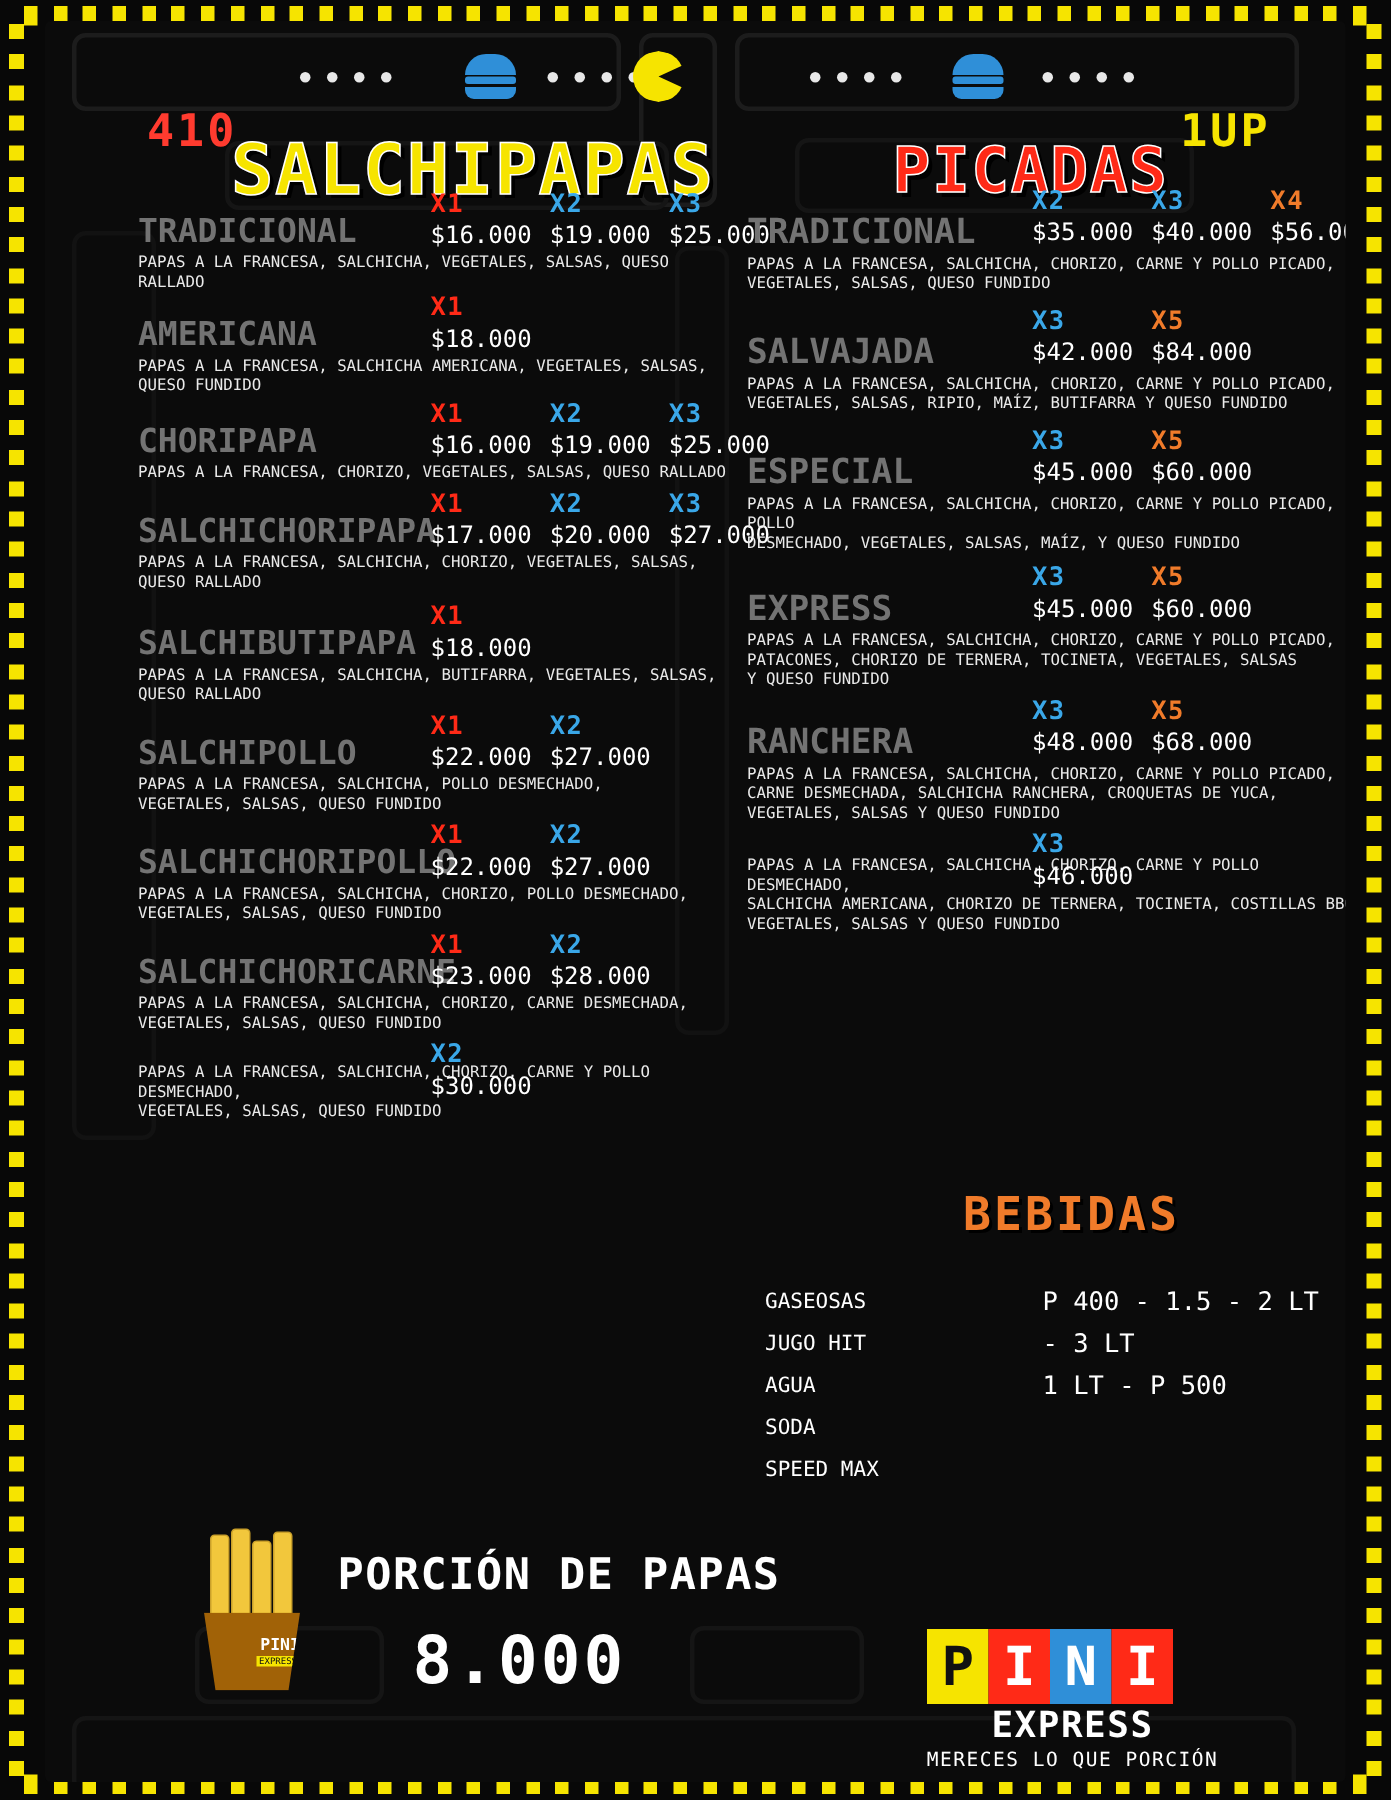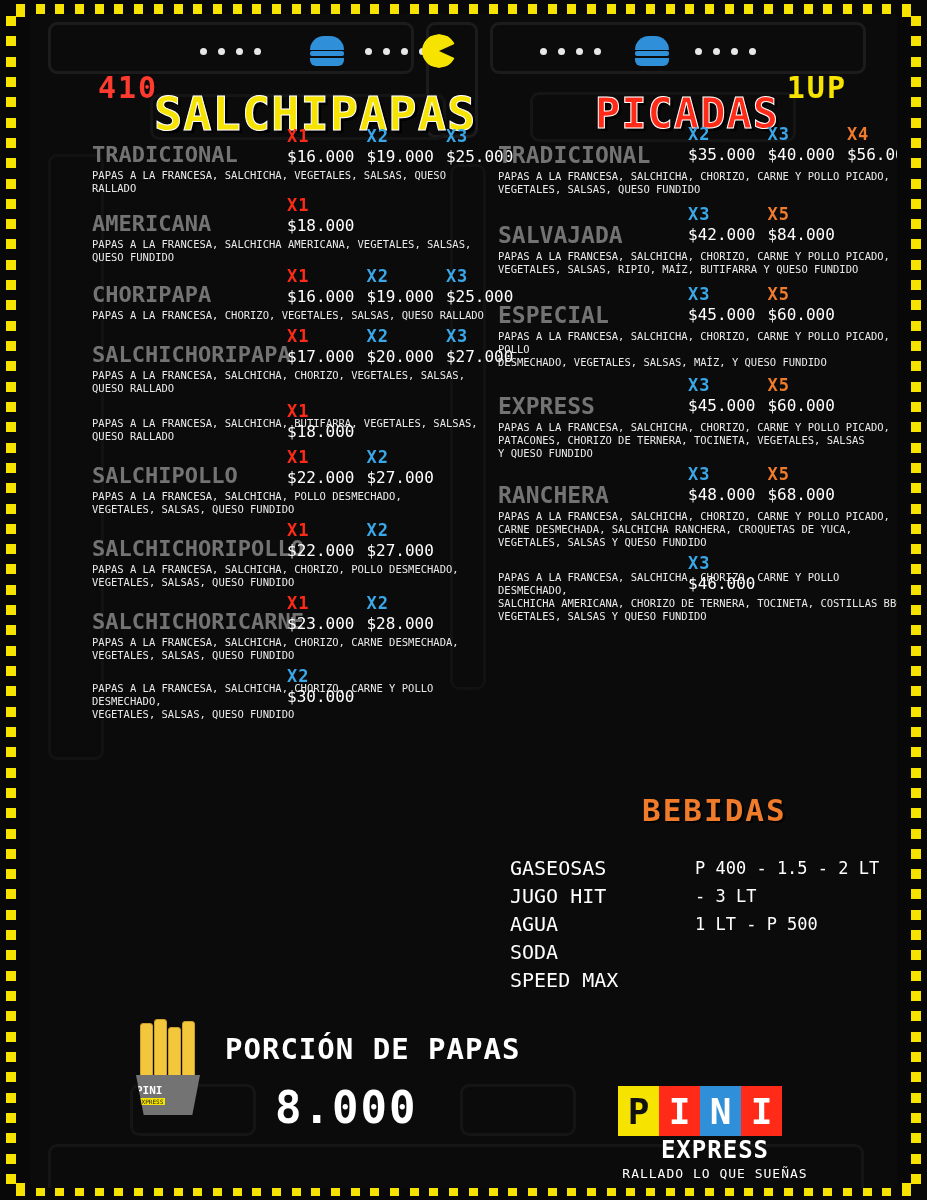--- a/index.html
+++ b/index.html
@@ -158,21 +158,21 @@
   .bebidas-title{
     position:absolute;left:612px;top:778px;
     font-family:"DejaVu Sans Mono", monospace;
     font-size:31px;font-weight:bold;color:#f07b2a;
     letter-spacing:2px;
     text-shadow:2px 2px 0 #000;
   }
   .bebidas-list{
     position:absolute;left:480px;top:840px;
     font-family:"DejaVu Sans Mono", monospace;
-    font-size:20px;line-height:28px;
+    font-size:14px;line-height:28px;
     color:#fff;
     letter-spacing:0px;
   }
   .bebidas-sizes{
     position:absolute;left:665px;top:840px;
     font-family:"DejaVu Sans Mono", monospace;
     font-size:17px;line-height:28px;color:#fff;
   }
 
   
@@ -219,24 +219,24 @@
   }
   .porcion-price{
     position:absolute;left:245px;top:1068px;
     font-family:"DejaVu Sans Mono", monospace;
     font-size:44px;font-weight:bold;color:#fff;letter-spacing:2px;
   }
   
   .fries{position:absolute;left:100px;top:1005px;width:76px;height:110px;}
   .fries .stick{position:absolute;width:11px;background:#f2c73c;border-radius:3px 3px 0 0;border:1px solid #caa02a;}
   .fries .box{
-    position:absolute;left:6px;top:56px;width:64px;height:40px;
-    background:#737373;
+    position:absolute;left:6px;top:56px;width:64px;height:52px;
+    background:#a16207;
     clip-path:polygon(0 0,100% 0,88% 100%,12% 100%);
-    display:flex;flex-direction:column;align-items:flex-start;justify-content:center;
+    display:flex;flex-direction:column;align-items:flex-end;justify-content:center;
   }
   .fries .box b{font-family:"DejaVu Sans Mono", monospace;font-size:11px;color:#fff;display:block;line-height:11px;}
   .fries .box i{font-style:normal;font-family:"DejaVu Sans Mono", monospace;font-size:6px;color:#fff;background:#f6e400;color:#111;padding:0 2px;margin-top:2px;}
 </style>
 </head>
 <body>
 
 <div class="page">
 
   <div class="frame-dots">
@@ -564,21 +564,21 @@
               <div class="pcell" style="margin-right: 12px;">
                 <span class="qty q-x3">X3</span>
                 <span class="amt">$27.000</span>
               </div>
             </div><div class="item-name">SALCHICHORIPAPA</div><div class="desc">PAPAS A LA FRANCESA, SALCHICHA, CHORIZO, VEGETALES, SALSAS,<br>QUESO RALLADO</div></div>
           <div class="item" style="margin-bottom: 20px;"><div class="prices" style="left: 195px; top: -16px;">
               <div class="pcell" style="margin-right: 12px;">
                 <span class="qty q-x1">X1</span>
                 <span class="amt">$18.000</span>
               </div>
-            </div><div class="desc">PAPAS A LA FRANCESA, SALCHICHA, BUTIFARRA, VEGETALES, SALSAS,<br>QUESO RALLADO</div></div>
+            </div><div class="item-name">SALCHIBUTIPAPA</div><div class="desc">PAPAS A LA FRANCESA, SALCHICHA, BUTIFARRA, VEGETALES, SALSAS,<br>QUESO RALLADO</div></div>
           <div class="item" style="margin-bottom: 20px;"><div class="prices" style="left: 195px; top: -16px;">
               <div class="pcell" style="margin-right: 12px;">
                 <span class="qty q-x1">X1</span>
                 <span class="amt">$22.000</span>
               </div>
               <div class="pcell" style="margin-right: 12px;">
                 <span class="qty q-x2">X2</span>
                 <span class="amt">$27.000</span>
               </div>
             </div><div class="item-name">SALCHIPOLLO</div><div class="desc">PAPAS A LA FRANCESA, SALCHICHA, POLLO DESMECHADO,<br>VEGETALES, SALSAS, QUESO FUNDIDO</div></div>
@@ -687,21 +687,21 @@
         </div>
 
 
       <div class="logo">
         <div class="blk b1">P</div>
         <div class="blk b2">I</div>
         <div class="blk b3">N</div>
         <div class="blk b4">I</div>
       </div>
       <div class="express">EXPRESS</div>
-      <div class="slogan">RALLADO LO QUE SUEÑAS</div>
+      <div class="slogan">MERECES LO QUE PORCIÓN</div>
 
       <div class="fries">
         <div class="stick" style="left:10px;top:4px;height:58px;"></div>
         <div class="stick" style="left:24px;top:0px;height:62px;"></div>
         <div class="stick" style="left:38px;top:8px;height:54px;"></div>
         <div class="stick" style="left:52px;top:2px;height:60px;"></div>
         <div class="box">
           <b>PINI</b>
           <i>EXPRESS</i>
         </div>

